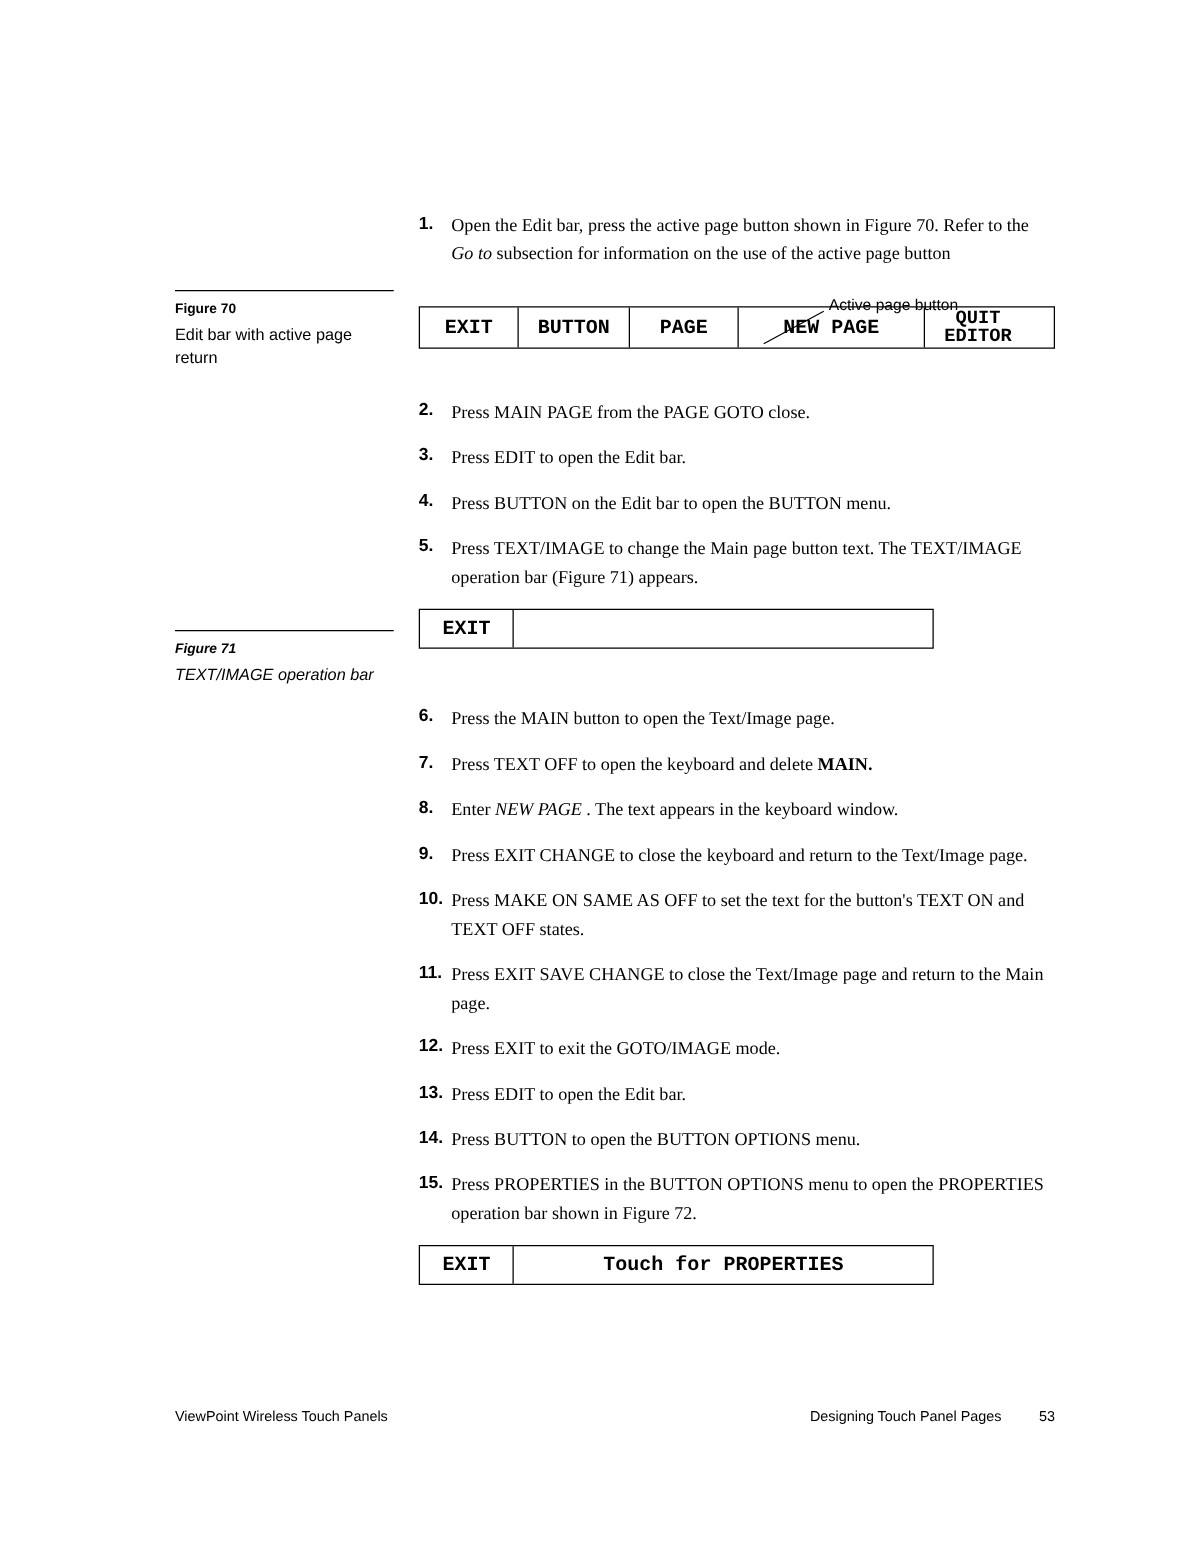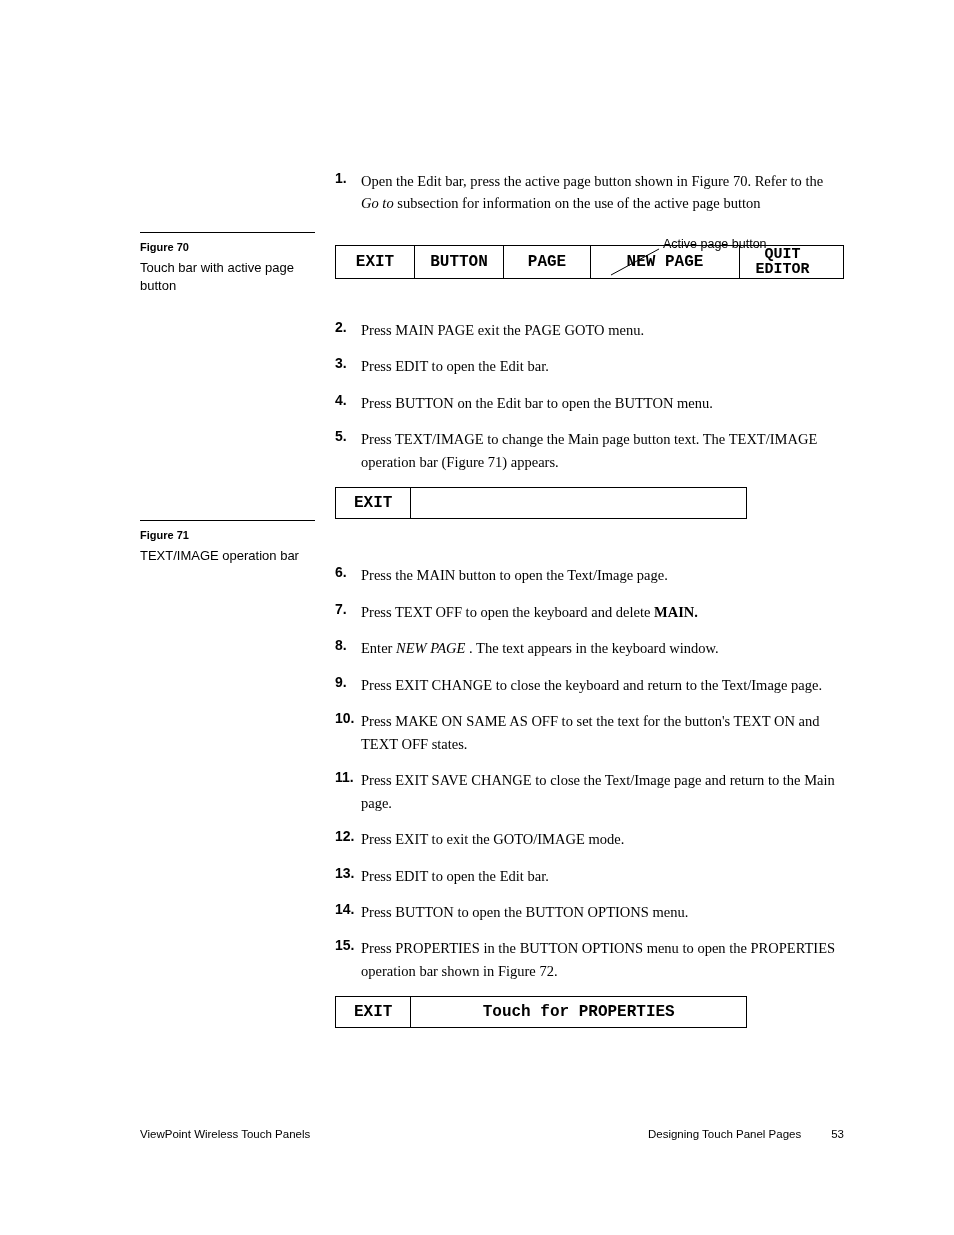--- a/index.html
+++ b/index.html
@@ -134,21 +134,21 @@
       <span class="step-num">1.</span>
       <span class="step-text">
         <span>Open the Edit bar, press the active page button shown in Figure 70. Refer to the </span><span class="italic">Go to</span><span> subsection for information on the use of the active page button</span>
       </span>
     </div>
   </div>
 
   <div class="sidebar" style="top: 232px;">
     <div class="sidebar-rule"></div>
     <div class="fig-title">Figure 70</div>
-    <div class="fig-caption">Touch bar with active page button</div>
+    <div class="fig-caption">Edit bar with active page return</div>
   </div>
 
   <div class="main-col" style="margin-top: 28px; position: relative;">
     <div class="callout-label" style="top:-8px; left:328px;">Active page button</div>
     <svg class="callout-line" style="top:-3px; left:266px;" width="60" height="30">
       <line x1="58" y1="7" x2="10" y2="33" stroke="#000" stroke-width="1"></line>
     </svg>
     <div class="editbar" style="margin-top: 30px;">
       <div class="editbar-cell" style="width:78px;">EXIT</div>
       <div class="editbar-cell" style="width:88px;">BUTTON</div>
@@ -156,37 +156,37 @@
       <div class="editbar-cell" style="width:148px;">NEW PAGE</div>
       <div class="editbar-cell double" style="width:85px;">
         <span>QUIT</span><br><span>EDITOR</span>
       </div>
     </div>
   </div>
 
   <div class="main-col" style="margin-top: 40px;">
     <div class="step">
       <span class="step-num">2.</span>
-      <span class="step-text">Press MAIN PAGE exit the PAGE GOTO menu.</span>
+      <span class="step-text">Press MAIN PAGE from the PAGE GOTO close.</span>
     </div>
     <div class="step">
       <span class="step-num">3.</span>
       <span class="step-text">Press EDIT to open the Edit bar.</span>
     </div>
     <div class="step">
       <span class="step-num">4.</span>
       <span class="step-text">Press BUTTON on the Edit bar to open the BUTTON menu.</span>
     </div>
     <div class="step">
       <span class="step-num">5.</span>
       <span class="step-text">Press TEXT/IMAGE to change the Main page button text. The TEXT/IMAGE operation bar (Figure 71) appears.</span>
     </div>
   </div>
 
-  <div class="sidebar" style="top: 520px;">
+  <div class="sidebar" style="top: 504px; font-style: italic;">
     <div class="sidebar-rule"></div>
     <div class="fig-title">Figure 71</div>
     <div class="fig-caption">TEXT/IMAGE operation bar</div>
   </div>
 
   <div class="main-col" style="margin-top: 10px;">
     <div class="figbar">
       <div class="figbar-exit">EXIT</div>
     </div>
   </div>

